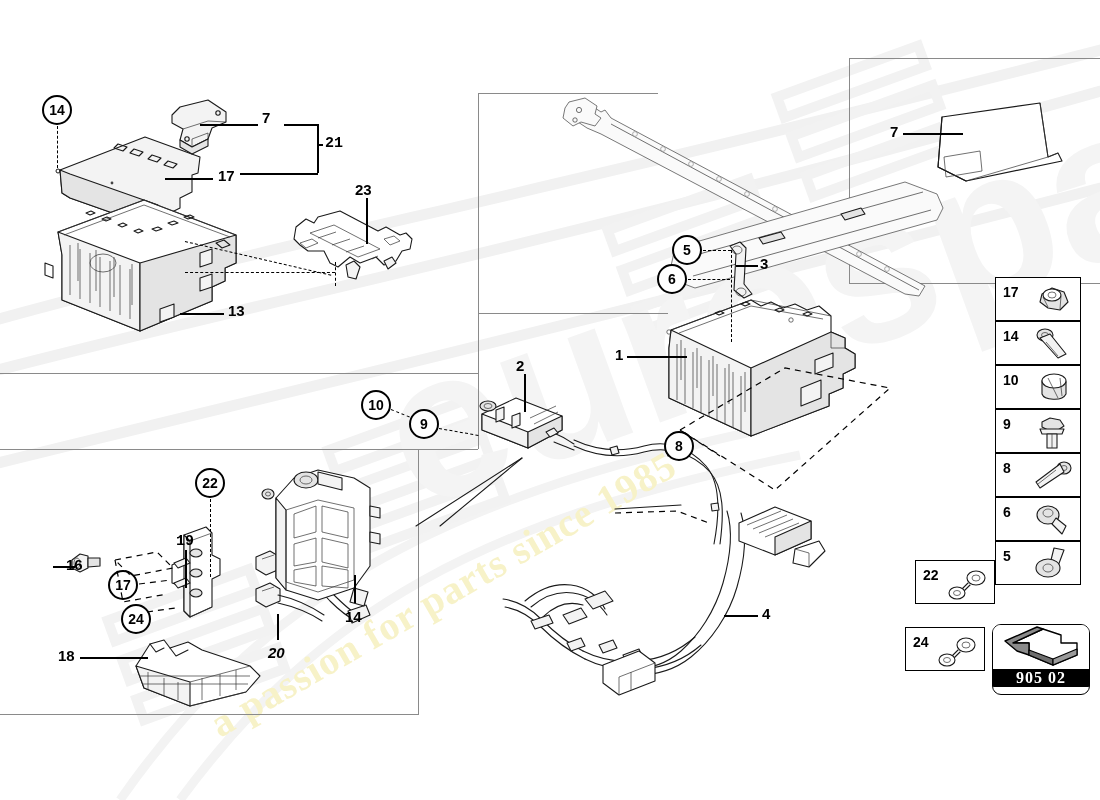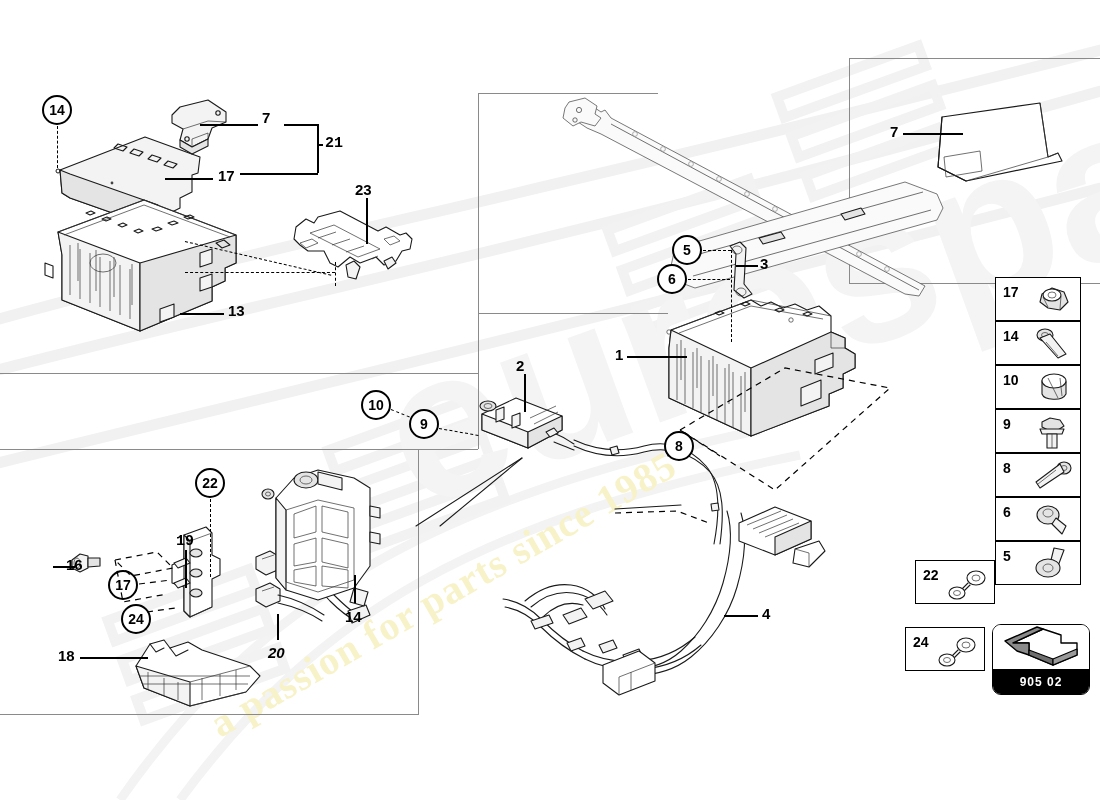--- a/index.html
+++ b/index.html
@@ -115,30 +115,30 @@
     border: 1px solid #000;
     overflow: hidden;
     box-sizing: border-box;
   }
   .badge-art {
     position: relative;
     height: 44px;
     background: #fff;
   }
   .badge-bar {
-    height: 25px;
+    height: 18px;
     background: #000;
     color: #fff;
     display: flex;
     align-items: center;
     justify-content: center;
     font-weight: 700;
-    font-size: 12px;
+    font-size: 16px;
     letter-spacing: 1px;
-    font-family: Liberation Sans, sans-serif;
+    font-family: Liberation Serif, serif;
   }
   
   .art {
     position: absolute;
     overflow: visible;
   }
   .art path, .art polyline, .art line, .art polygon, .art rect, .art ellipse, .art circle {
     vector-effect: non-scaling-stroke;
   }
   .ln { fill: none; stroke: #1a1a1a; stroke-width: 1.1; stroke-linejoin: round; stroke-linecap: round; }

